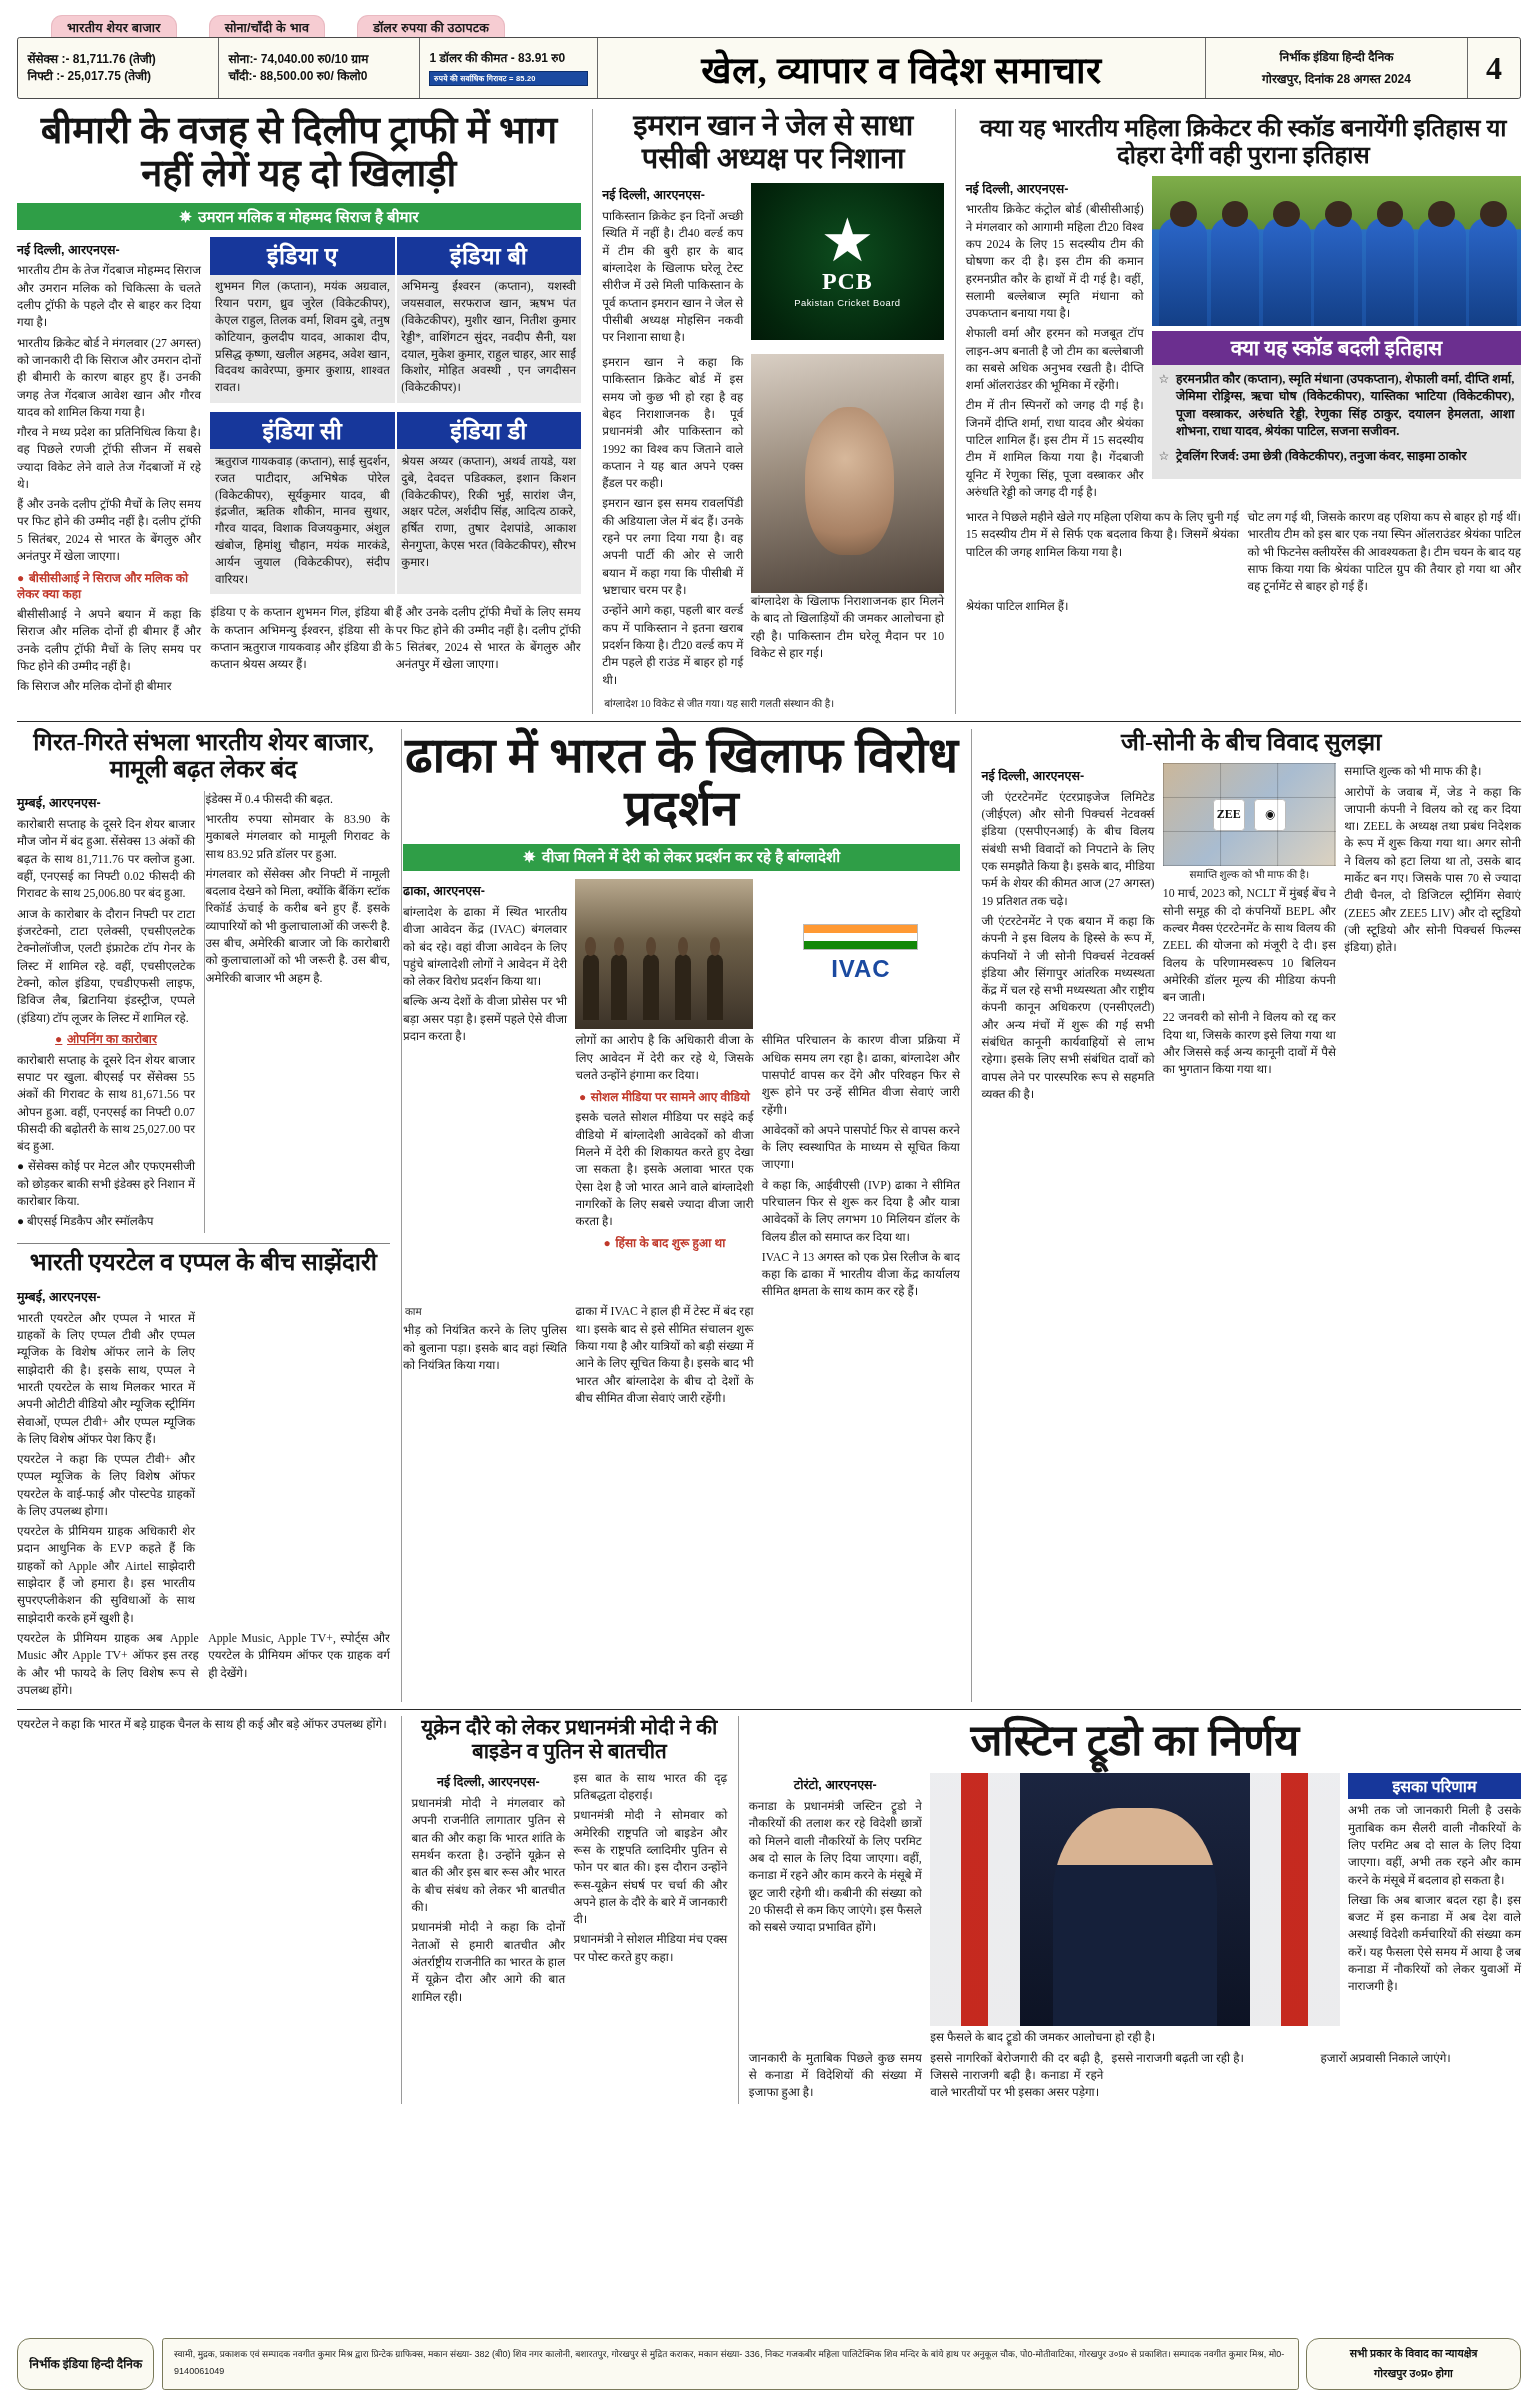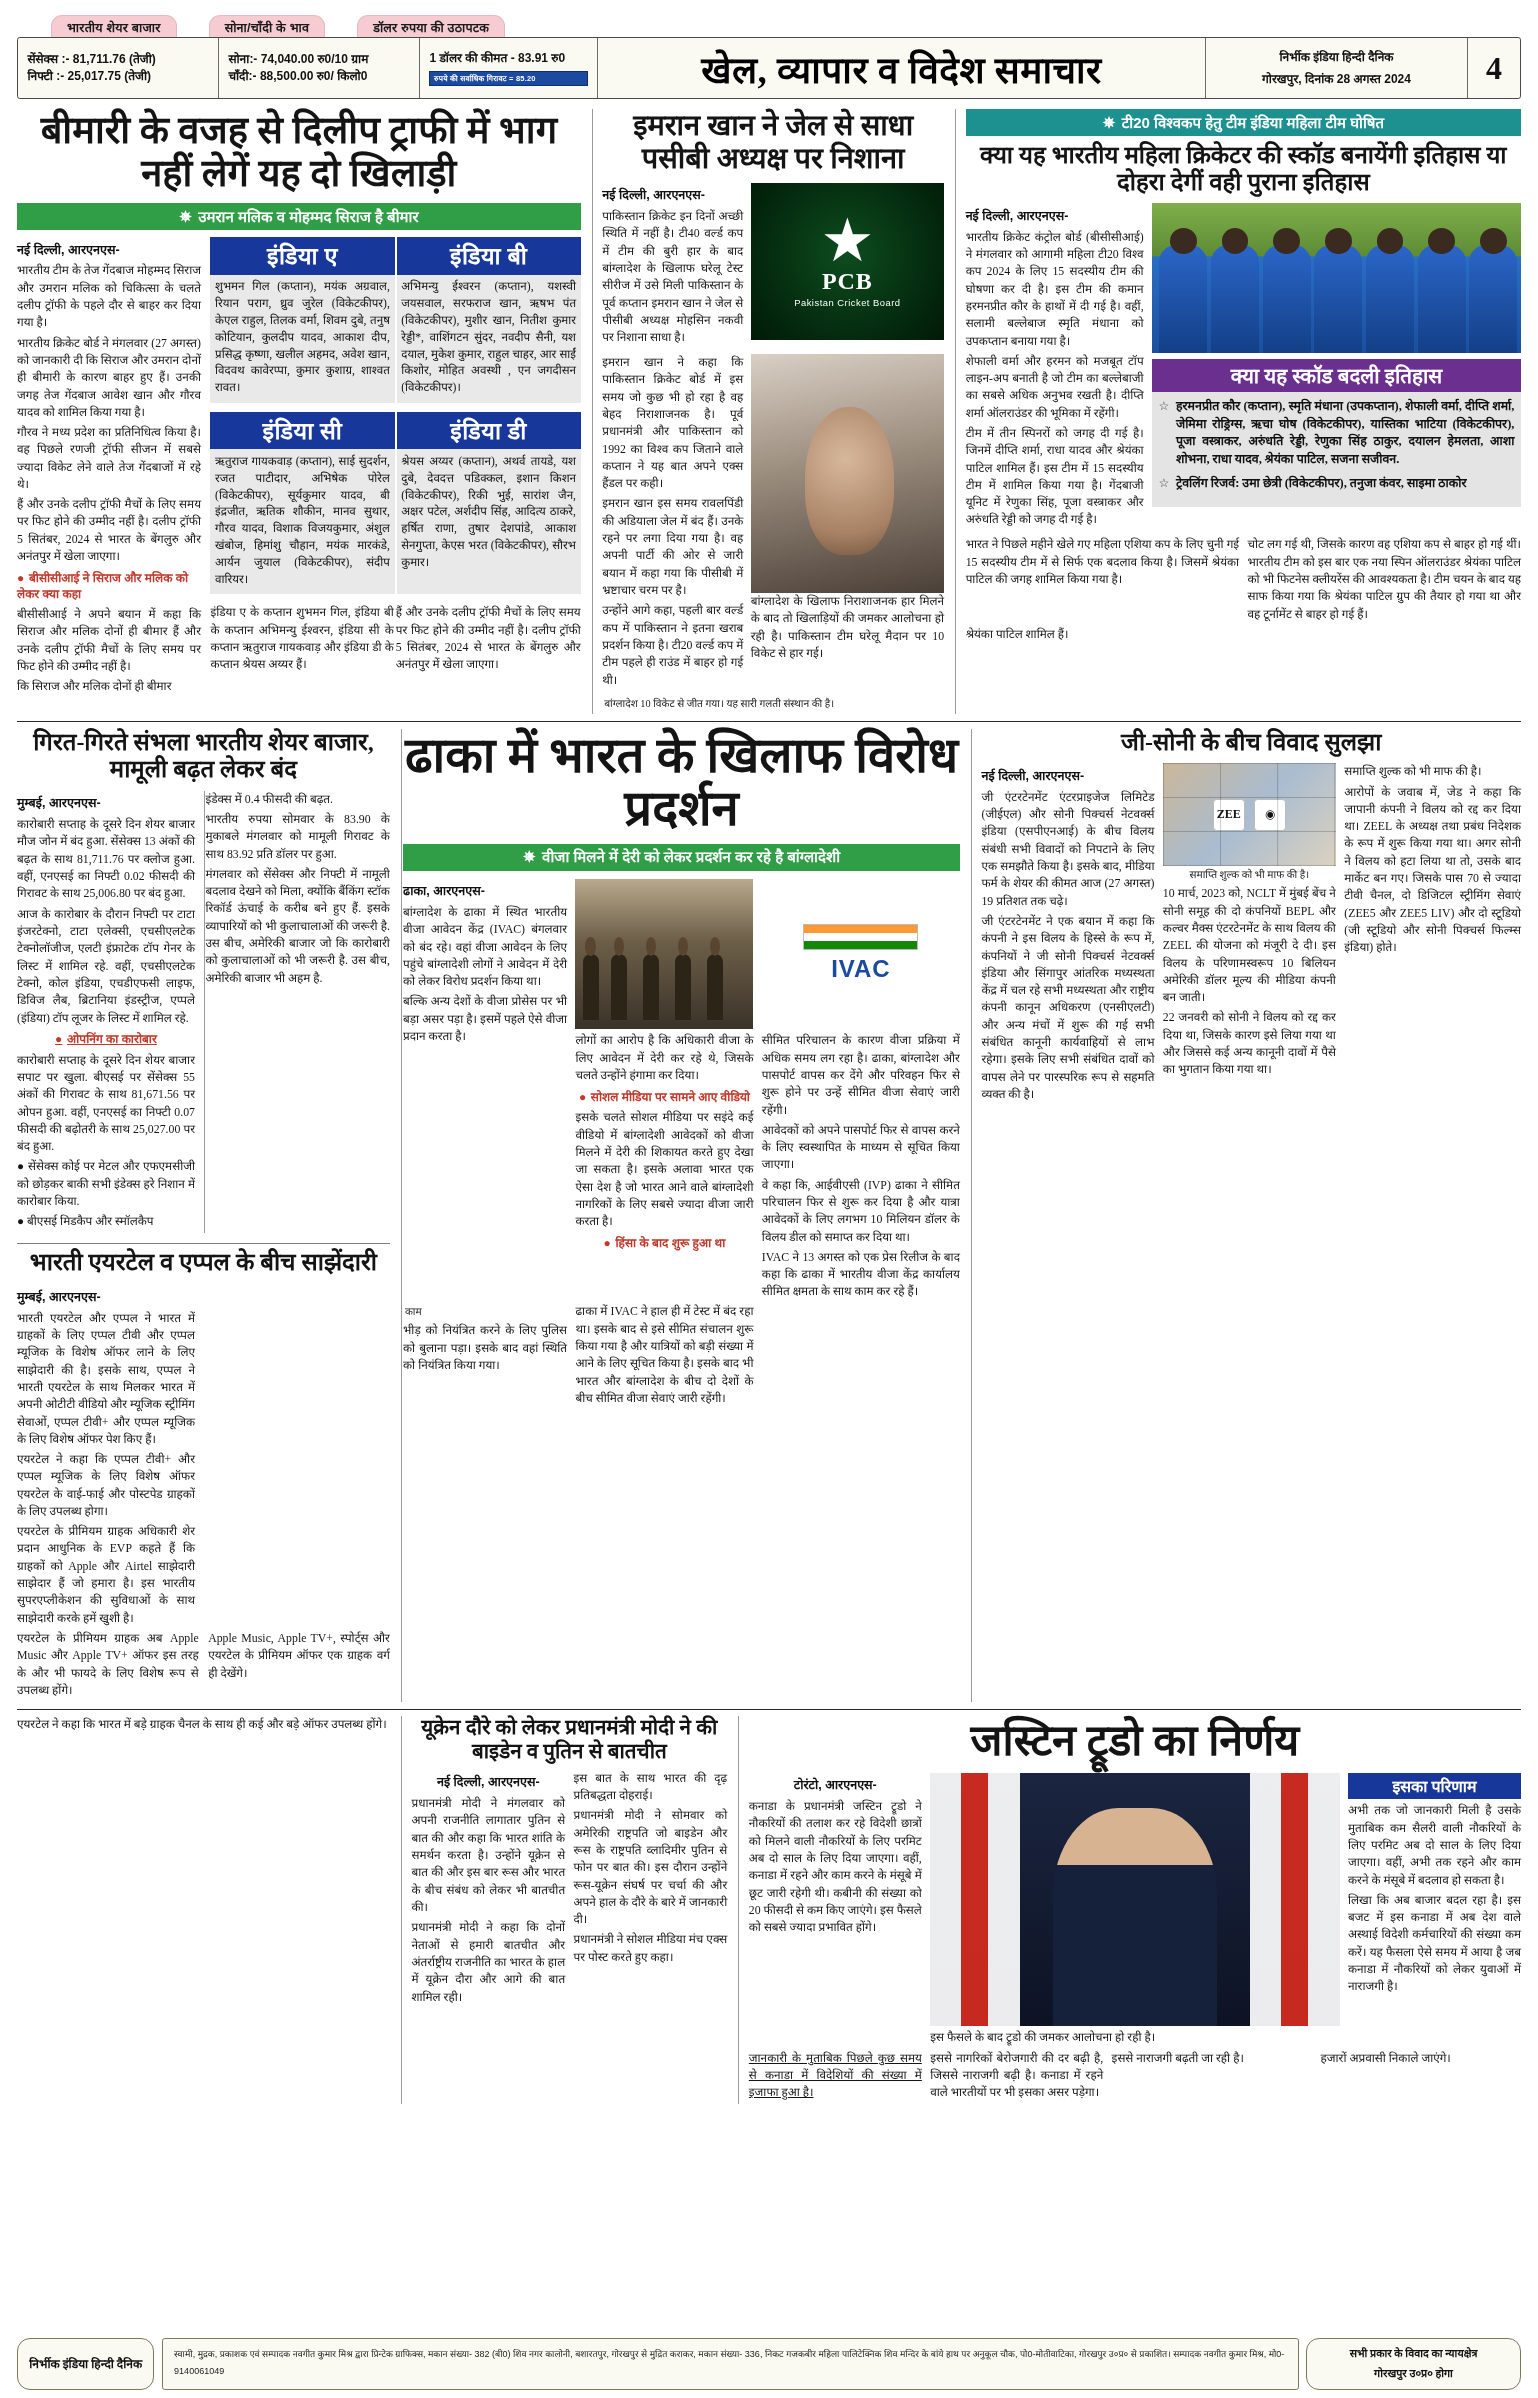--- a/index.html
+++ b/index.html
@@ -320,23 +320,20 @@
         </div>
         <div style="flex:1;">
           <div class="photo portrait" style="height:239px;"></div>
           <p class="body">बांग्लादेश के खिलाफ निराशाजनक हार मिलने के बाद तो खिलाड़ियों की जमकर आलोचना हो रही है। पाकिस्तान टीम घरेलू मैदान पर 10 विकेट से हार गई।</p>
         </div>
       </div>
       <div class="cap" style="text-align:left; margin-top:3.7px;">बांग्लादेश 10 विकेट से जीत गया। यह सारी गलती संस्थान की है।</div>
     </div>
 
     <div class="col vrule" style="width:572px; padding-left:9.4px;">
-      <div class="kicker teal">
-        <span class="star">✵</span><span>टी20 विश्वकप हेतु टीम इंडिया महिला टीम घोषित</span>
-      </div>
       <div class="hl hl-lg" style="margin-top:5.6px;">क्या यह भारतीय महिला क्रिकेटर की स्कॉड बनायेंगी इतिहास या दोहरा देगीं वही पुराना इतिहास</div>
 
       <div style="display:flex; gap:8.4px; margin-top:6.6px;">
         <div style="width:178px;">
           <div class="byline" style="text-align:left;">नई दिल्ली, आरएनएस-</div>
           <p class="body">भारतीय क्रिकेट कंट्रोल बोर्ड (बीसीसीआई) ने मंगलवार को आगामी महिला टी20 विश्व कप 2024 के लिए 15 सदस्यीय टीम की घोषणा कर दी है। इस टीम की कमान हरमनप्रीत कौर के हाथों में दी गई है। वहीं, सलामी बल्लेबाज स्मृति मंधाना को उपकप्तान बनाया गया है।</p>
           <p class="body">शेफाली वर्मा और हरमन को मजबूत टॉप लाइन-अप बनाती है जो टीम का बल्लेबाजी का सबसे अधिक अनुभव रखती है। दीप्ति शर्मा ऑलराउंडर की भूमिका में रहेंगी।</p>
           <p class="body">टीम में तीन स्पिनरों को जगह दी गई है। जिनमें दीप्ति शर्मा, राधा यादव और श्रेयंका पाटिल शामिल हैं। इस टीम में 15 सदस्यीय टीम में शामिल किया गया है। गेंदबाजी यूनिट में रेणुका सिंह, पूजा वस्त्राकर और अरुंधति रेड्डी को जगह दी गई है।</p>
         </div>
         <div style="flex:1;">
@@ -537,21 +534,21 @@
           <p class="body" style="margin-top:3.7px;">इस फैसले के बाद ट्रूडो की जमकर आलोचना हो रही है।</p>
         </div>
         <div style="width:173px;">
           <div class="minibar darkblue">इसका परिणाम</div>
           <p class="body">अभी तक जो जानकारी मिली है उसके मुताबिक कम सैलरी वाली नौकरियों के लिए परमिट अब दो साल के लिए दिया जाएगा। वहीं, अभी तक रहने और काम करने के मंसूबे में बदलाव हो सकता है।</p>
           <p class="body">लिखा कि अब बाजार बदल रहा है। इस बजट में इस कनाडा में अब देश वाले अस्थाई विदेशी कर्मचारियों की संख्या कम करें। यह फैसला ऐसे समय में आया है जब कनाडा में नौकरियों को लेकर युवाओं में नाराजगी है।</p>
         </div>
       </div>
 
       <div style="display:flex; gap:8.4px;">
-        <p class="body" style="width:173px;text-decoration:underline;">जानकारी के मुताबिक पिछले कुछ समय से कनाडा में विदेशियों की संख्या में इजाफा हुआ है।</p>
+        <p class="body" style="width:173px;">जानकारी के मुताबिक पिछले कुछ समय से कनाडा में विदेशियों की संख्या में इजाफा हुआ है।</p>
         <p class="body" style="width:173px;">इससे नागरिकों बेरोजगारी की दर बढ़ी है, जिससे नाराजगी बढ़ी है। कनाडा में रहने वाले भारतीयों पर भी इसका असर पड़ेगा।</p>
         <p class="body" style="flex:1;">इससे नाराजगी बढ़ती जा रही है।</p>
         <p class="body" style="flex:1;">हजारों अप्रवासी निकाले जाएंगे।</p>
       </div>
     </div>
   </div>
 
   <div class="footer">
     <div class="foot-badge">निर्भीक इंडिया हिन्दी दैनिक</div>
     <div class="foot-mid">स्वामी, मुद्रक, प्रकाशक एवं सम्पादक नवगीत कुमार मिश्र द्वारा प्रिन्टेक ग्राफिक्स, मकान संख्या- 382 (बी0) शिव नगर कालोनी, बशारतपुर, गोरखपुर से मुद्रित कराकर, मकान संख्या- 336, निकट गजकबीर  महिला पालिटेक्निक शिव मन्दिर के बांये हाथ पर अनुकूल चौक, पो0-मोतीवाटिका, गोरखपुर उ०प्र० से प्रकाशित। सम्पादक नवगीत कुमार मिश्र, मो0- 9140061049</div>

